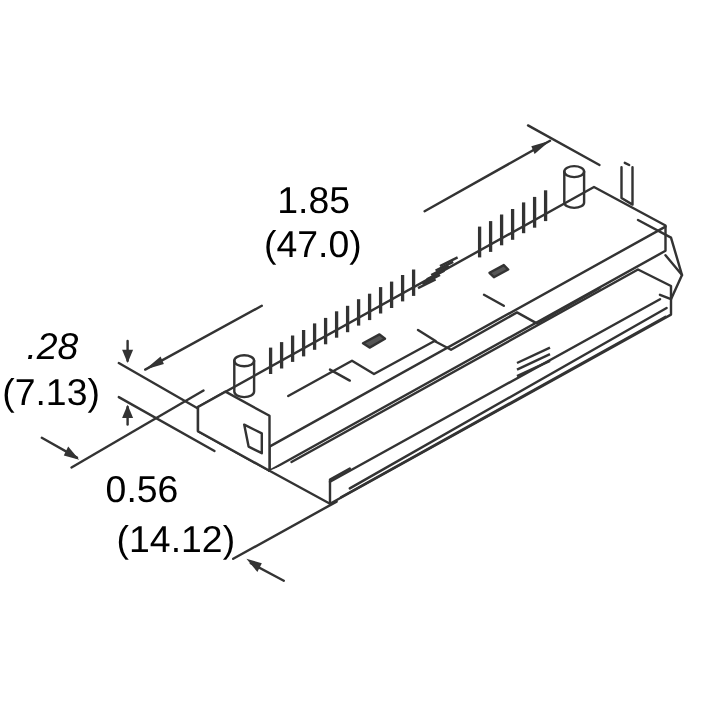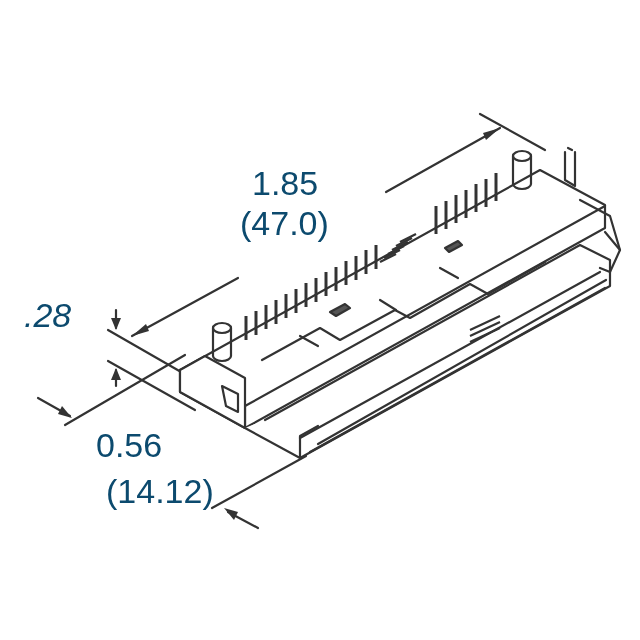--- a/index.html
+++ b/index.html
@@ -1,18 +1,18 @@
 <!DOCTYPE html>
 <html><head>
   <meta charset="utf-8">
   <style>
     html, body { margin: 0; padding: 0; background: #ffffff; }
     #canvas { position: relative; width: 640px; height: 640px; background: #ffffff; overflow: hidden; }
     svg { position: absolute; left: 0; top: 0; }
-    .lbl { position: absolute; font-family: "Liberation Sans", sans-serif; color: #0c4a6e; font-size: 34px; line-height: 1; white-space: nowrap; text-align: center; }
+    .lbl { position: absolute; font-family: "Liberation Sans", sans-serif; color: #000000; font-size: 34px; line-height: 1; white-space: nowrap; text-align: center; }
   </style>
 </head>
 <body>
 
 <div id="canvas">
   <svg width="640" height="640" viewBox="0 0 640 640">
     <g fill="none" stroke="#333" stroke-width="2.2" stroke-linejoin="round" stroke-linecap="round">
 
       <line x1="132" y1="336" x2="238" y2="278"></line>
       <line x1="386" y1="192" x2="500" y2="128"></line>
@@ -97,15 +97,16 @@
       <polygon points="116,330 111,318 121,318"></polygon>
       <polygon points="116,368 111,380 121,380"></polygon>
       <polygon points="72,418 58,414 62,406"></polygon>
       <polygon points="224,508 238,512 234,520"></polygon>
     </g>
   </svg>
 
   <div class="lbl" style="left:252px; top:166px;">1.85</div>
   <div class="lbl" style="left:240px; top:206px;">(47.0)</div>
   <div class="lbl" style="left:24px; top:298px;font-style:italic;">.28</div>
+  <div class="lbl" style="left:2px; top:340px;">(7.13)</div>
   <div class="lbl" style="left:96px; top:428px;">0.56</div>
   <div class="lbl" style="left:72px; top:474px;margin-left:34px;">(14.12)</div>
 </div>
 
 </body></html>

